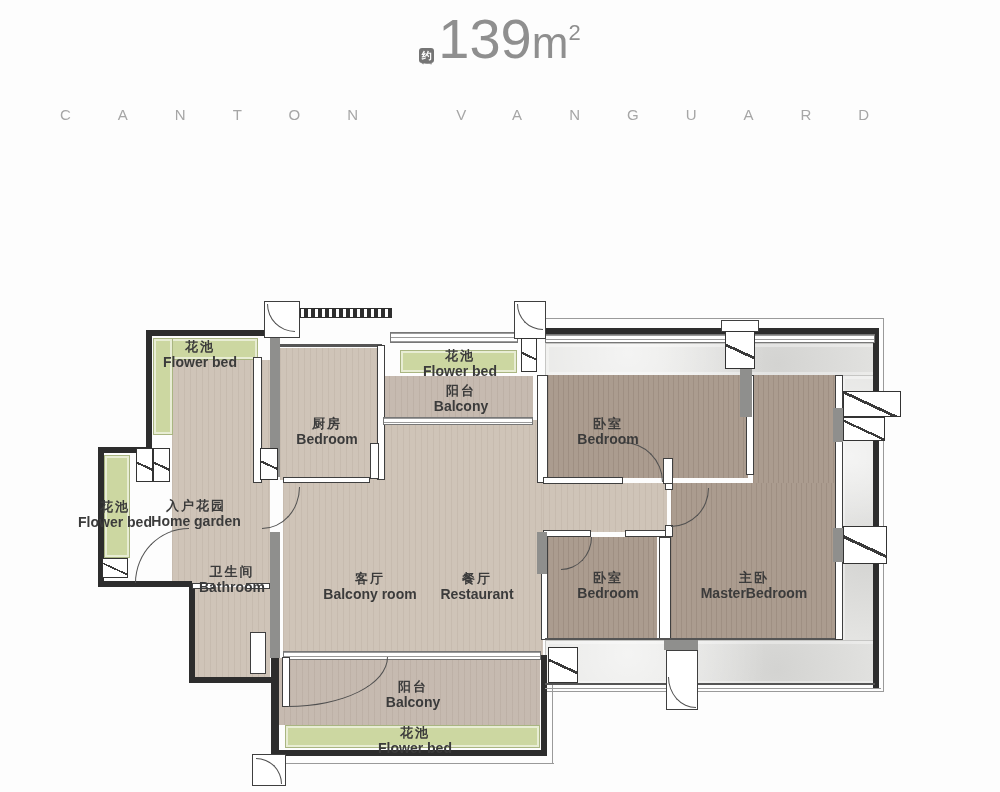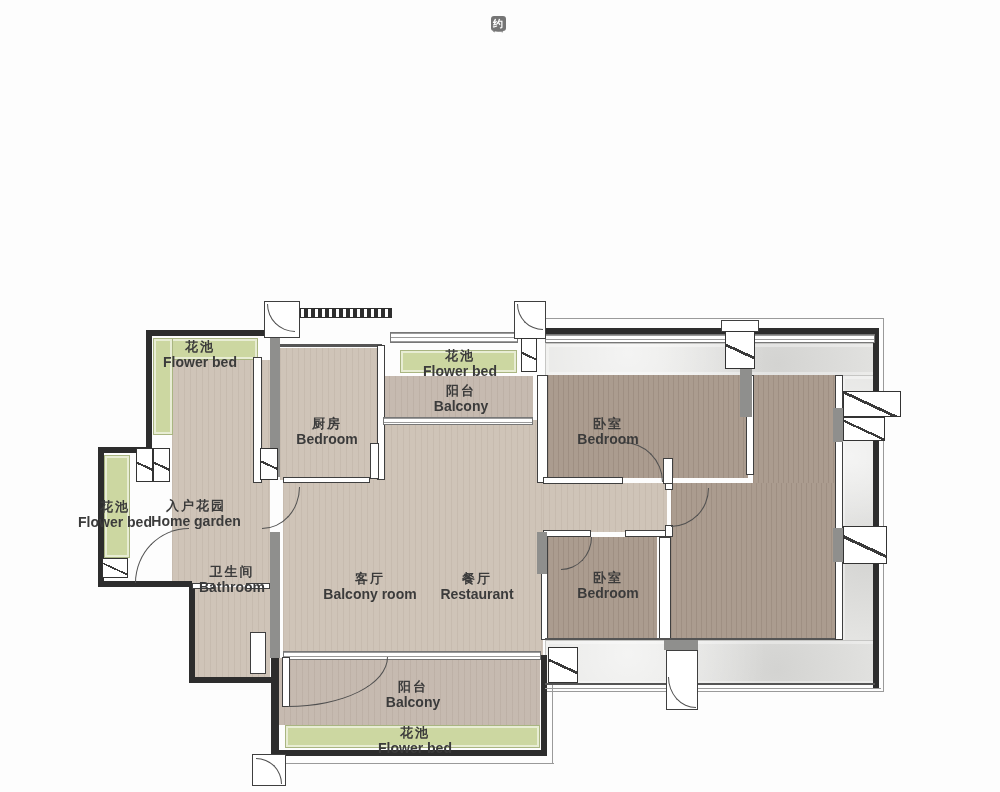--- a/index.html
+++ b/index.html
@@ -63,22 +63,26 @@
 <body>
 
 <div id="stage">
 
   <div class="hdr">
     <div class="areabox">
       <div class="pref">
         <span class="chs">建面</span>
         <span class="badge">约</span>
       </div>
+      <div>
+        <span class="bignum">139</span><span class="bigunit">m</span><span class="bigsup">2</span>
+      </div>
     </div>
   </div>
+  <div class="brand">CANTON VANGUARD</div>
 
   <div class="abs" id="plan" style="left:0;top:0;width:1000px;height:792px;">
 
     <div class="abs mb" style="left:545px;top:343px;width:332px;height:33px;"></div>
     <div class="abs mb" style="left:841px;top:375px;width:36px;height:270px;"></div>
     <div class="abs mb" style="left:545px;top:640px;width:332px;height:45px;"></div>
 
     <div class="abs wl" style="left:283px;top:420px;width:260px;height:238px;"></div>
     <div class="abs wl" style="left:280px;top:348px;width:97px;height:132px;"></div>
     <div class="abs wl" style="left:543px;top:483px;width:124px;height:49px;"></div>
@@ -218,20 +222,24 @@
       <span class="en">Balcony room</span>
     </div>
     <div class="label" style="left:477px;top:587px;">
       <span class="zh">餐厅</span>
       <span class="en">Restaurant</span>
     </div>
     <div class="label" style="left:608px;top:586px;">
       <span class="zh">卧室</span>
       <span class="en">Bedroom</span>
     </div>
+    <div class="label" style="left:754px;top:586px;">
+      <span class="zh">主卧</span>
+      <span class="en">MasterBedroom</span>
+    </div>
     <div class="label" style="left:413px;top:695px;">
       <span class="zh">阳台</span>
       <span class="en">Balcony</span>
     </div>
     <div class="label" style="left:415px;top:741px;">
       <span class="zh">花池</span>
       <span class="en">Flower bed</span>
     </div>
 
   </div>

